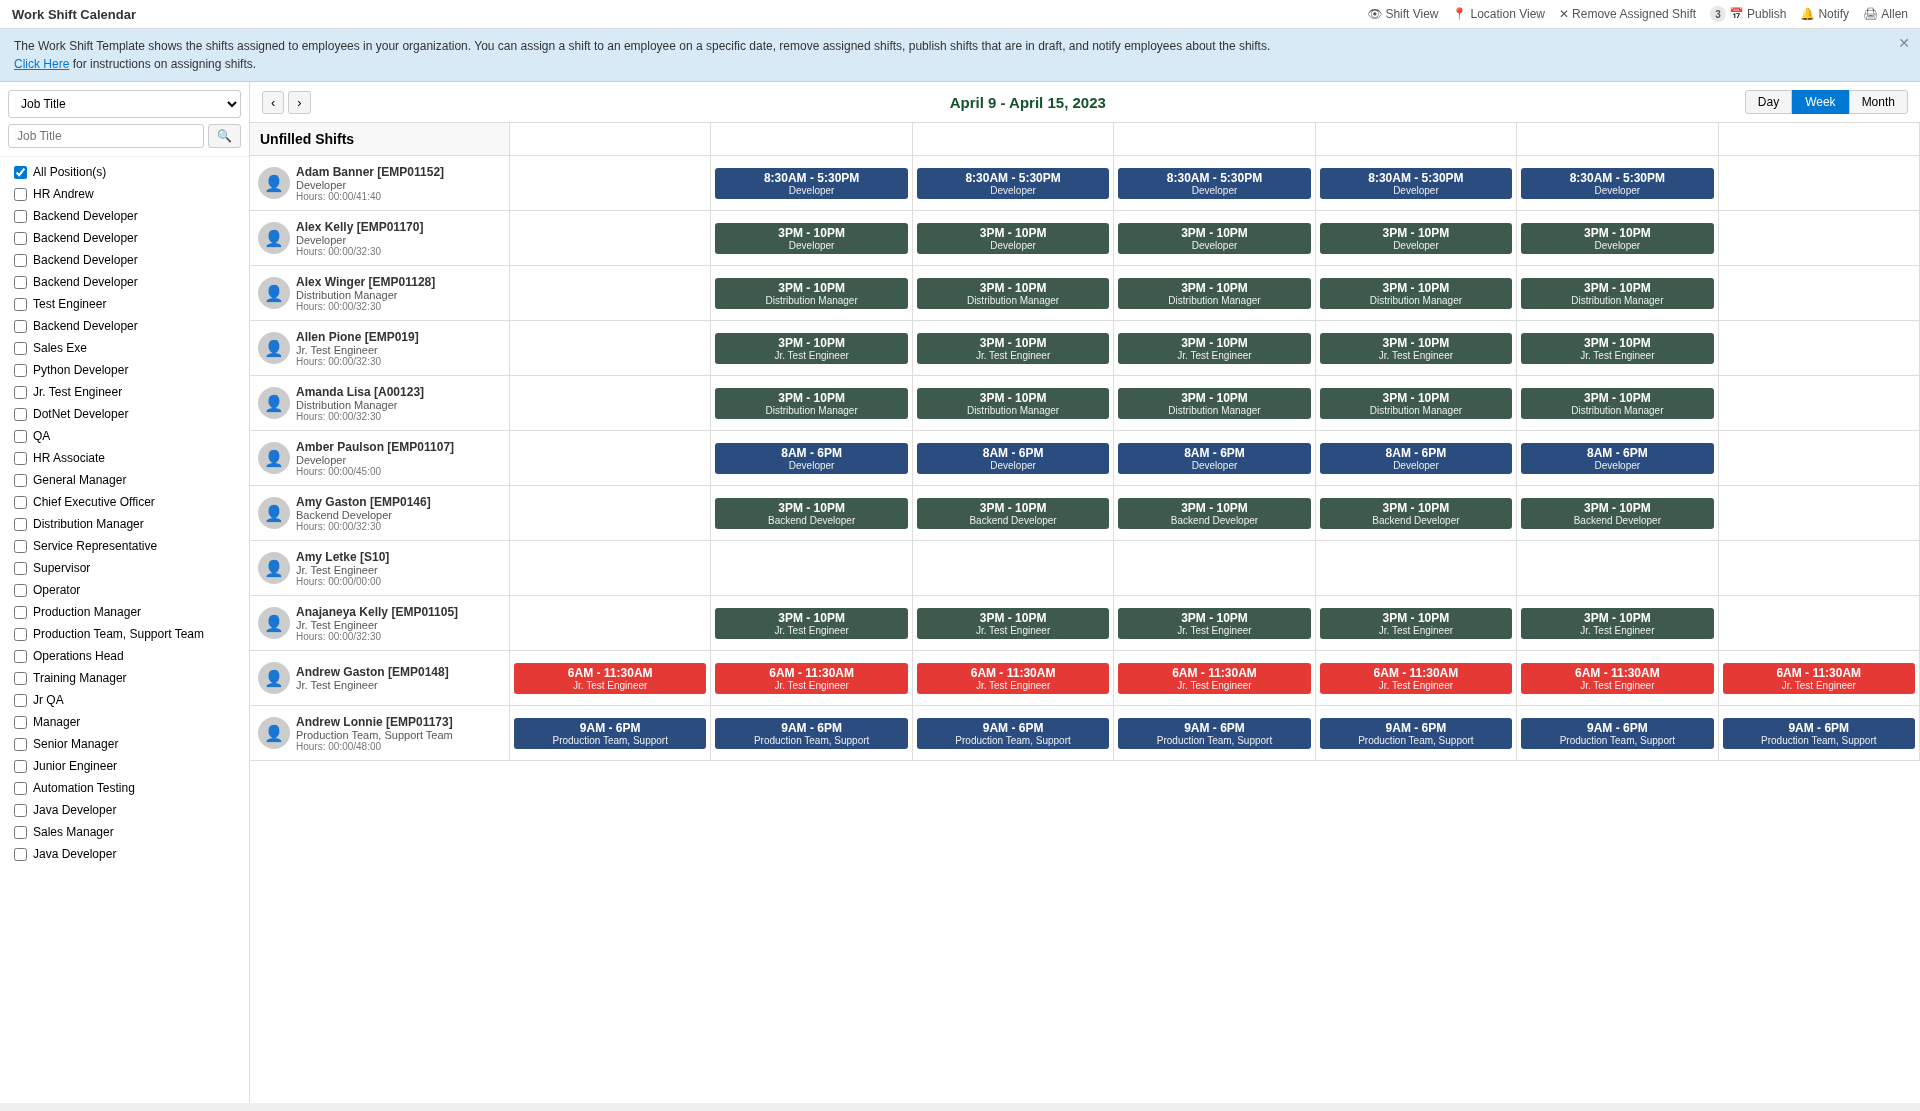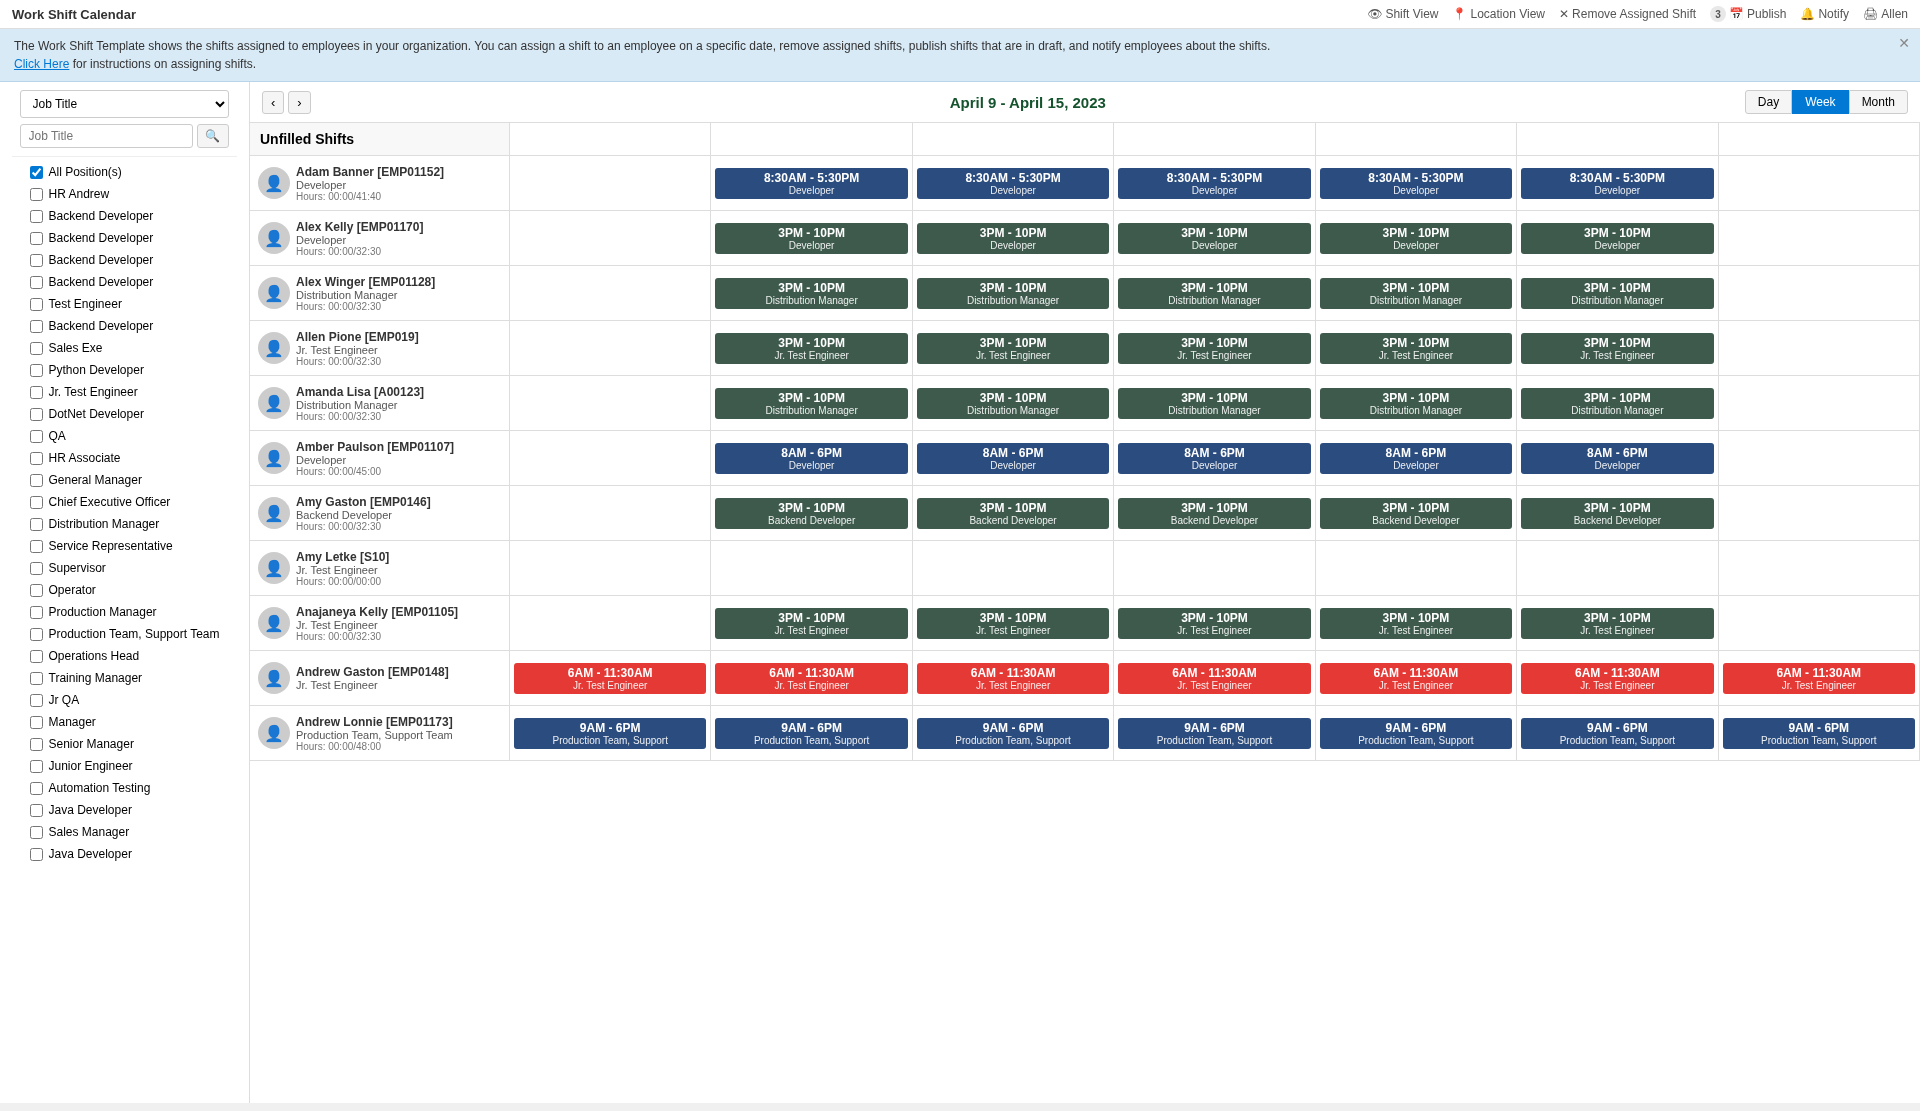--- a/index.html
+++ b/index.html
@@ -12,27 +12,27 @@
     .badge { background: #e8e8e8; border-radius: 50%; width: 16px; height: 16px; display: inline-flex; align-items: center; justify-content: center; font-size: 10px; font-weight: bold; }
 
     .info-bar { background: #d9eaf7; padding: 8px 14px; border-bottom: 1px solid #b8d4ea; position: relative; }
     .info-bar p { color: #333; font-size: 12px; line-height: 1.5; }
     .info-bar a { color: #0078d4; text-decoration: underline; cursor: pointer; }
     .info-close { position: absolute; top: 6px; right: 10px; cursor: pointer; color: #888; font-size: 14px; }
 
     .main-container { display: flex; height: calc(1111px - 90px); overflow: hidden; }
 
     
-    .sidebar { width: 250px; min-width: 250px; background: #fff; border-right: 1px solid #ddd; display: flex; flex-direction: column; overflow: hidden; align-items: center; }
+    .sidebar { width: 250px; min-width: 250px; background: #fff; border-right: 1px solid #ddd; display: flex; flex-direction: column; overflow: hidden; }
     .sidebar-top { padding: 8px; border-bottom: 1px solid #eee; }
     .sidebar-select { width: 100%; padding: 5px 8px; border: 1px solid #ccc; border-radius: 3px; font-size: 12px; background: #fff; }
     .sidebar-search { display: flex; align-items: center; gap: 4px; margin-top: 6px; }
     .sidebar-search input { flex: 1; padding: 4px 8px; border: 1px solid #ccc; border-radius: 3px; font-size: 12px; }
     .sidebar-search button { padding: 4px 8px; border: 1px solid #ccc; background: #f5f5f5; border-radius: 3px; cursor: pointer; }
-    .sidebar-list { overflow-y: auto; flex: 1; padding: 4px 12px; }
+    .sidebar-list { overflow-y: auto; flex: 1; padding: 4px 4px; }
     .sidebar-item { display: flex; align-items: center; gap: 6px; padding: 4px 10px; cursor: pointer; }
     .sidebar-item input[type=checkbox] { cursor: pointer; }
     .sidebar-item.checked-blue input[type=checkbox] { accent-color: #0078d4; }
     .sidebar-item label { cursor: pointer; }
 
     
     .calendar-area { flex: 1; display: flex; flex-direction: column; overflow: hidden; background: #fff; }
     .calendar-header { display: flex; align-items: center; justify-content: space-between; padding: 8px 12px; border-bottom: 1px solid #ddd; }
     .cal-nav { display: flex; align-items: center; gap: 4px; }
     .cal-nav button { padding: 3px 8px; border: 1px solid #ccc; background: #f5f5f5; border-radius: 3px; cursor: pointer; font-size: 13px; }

